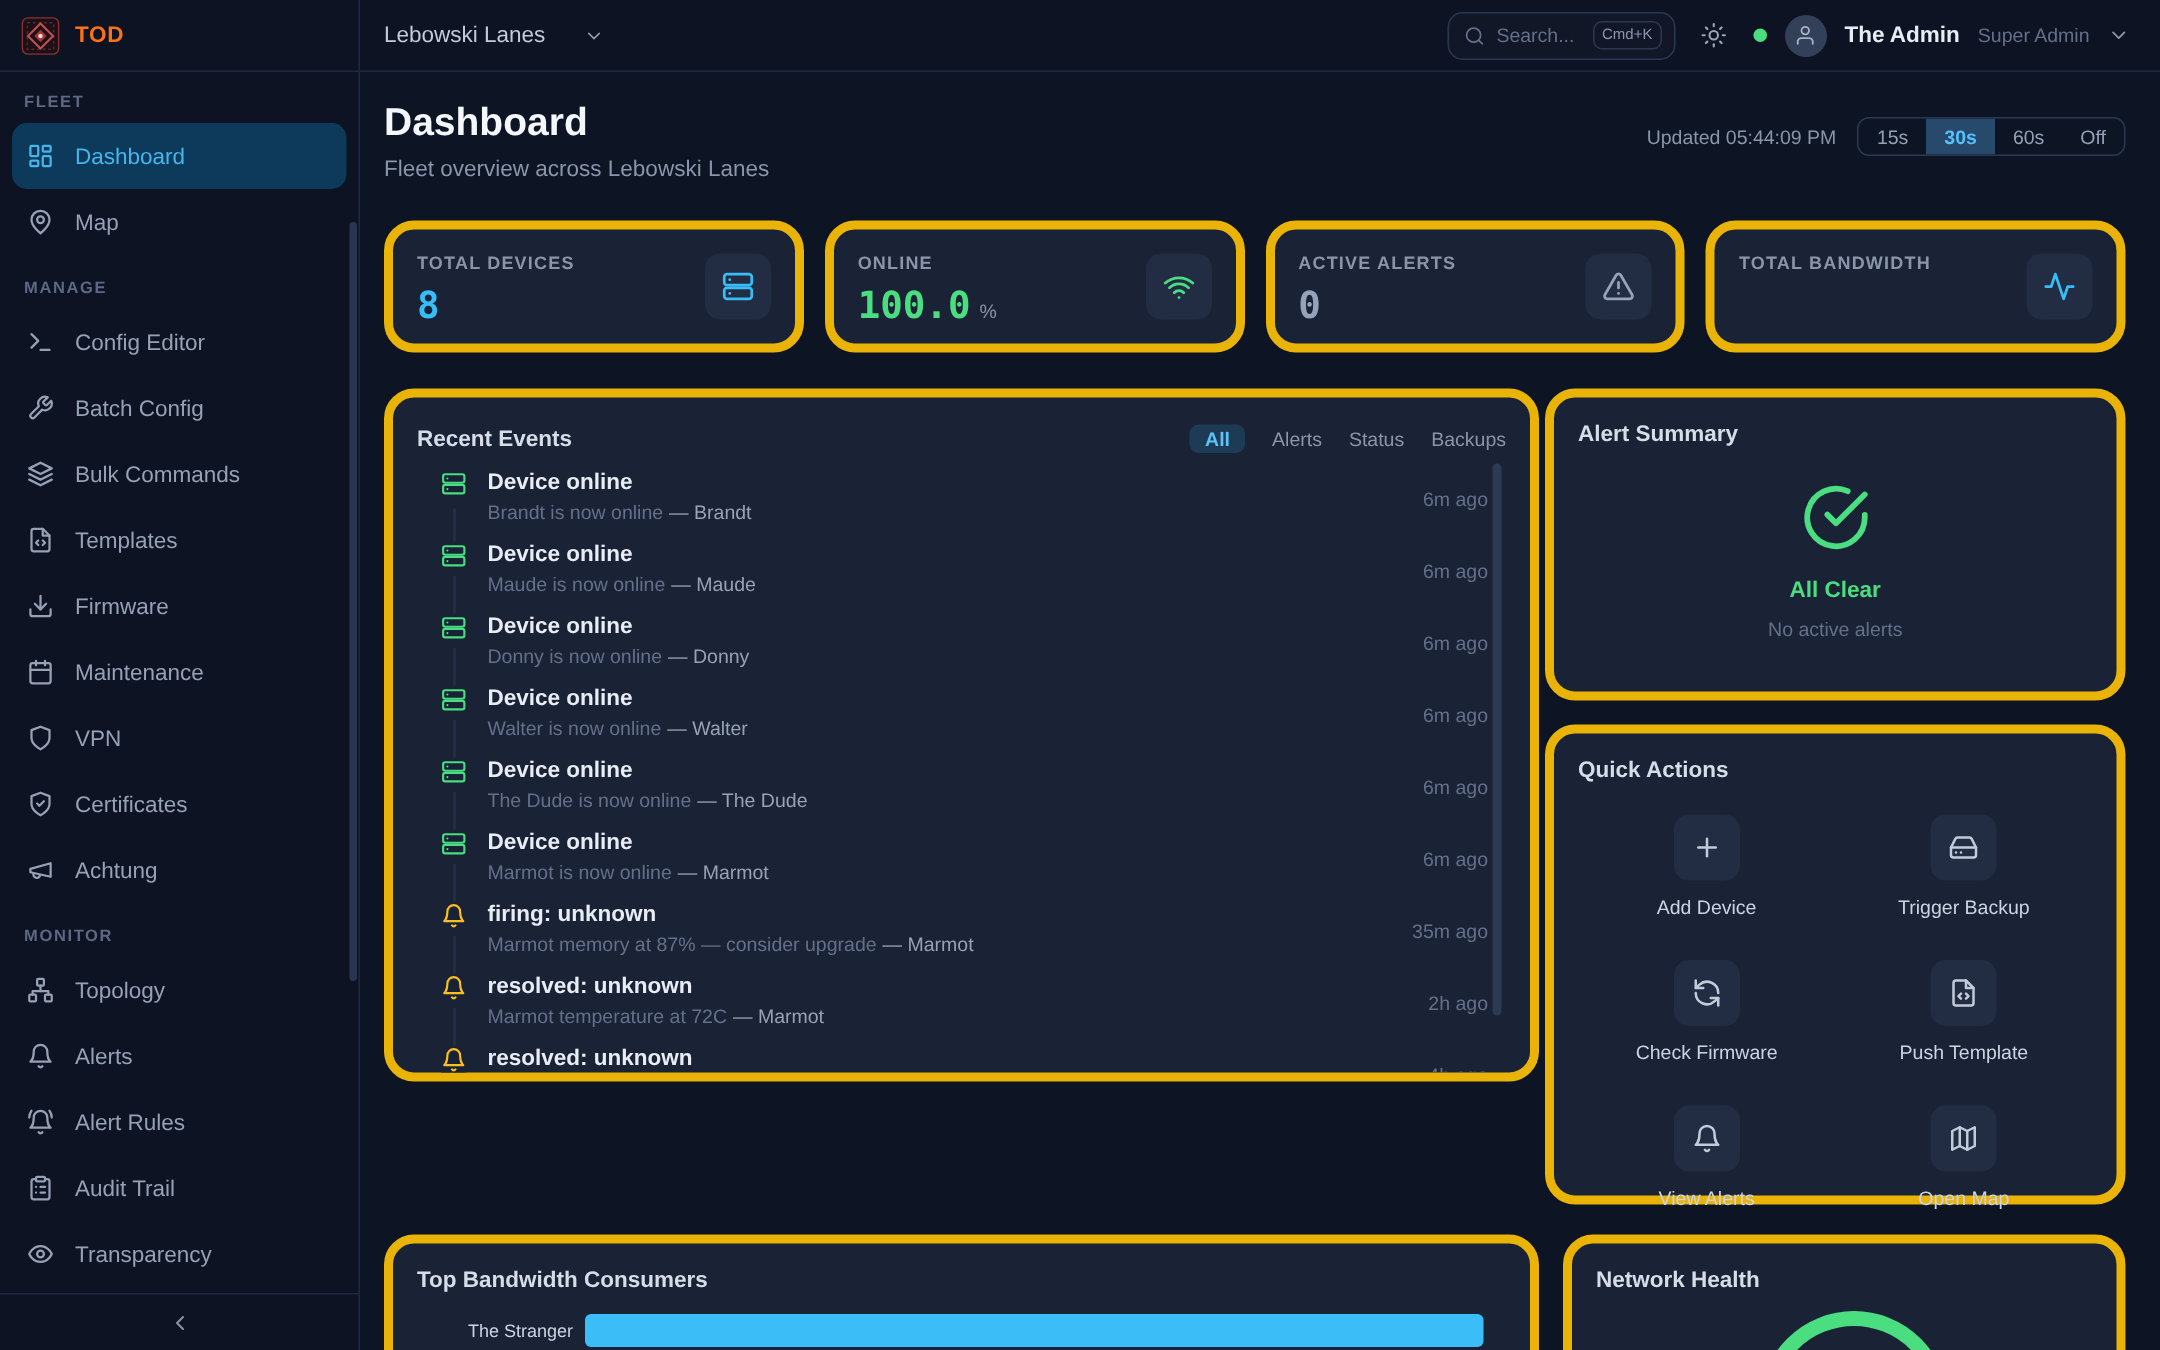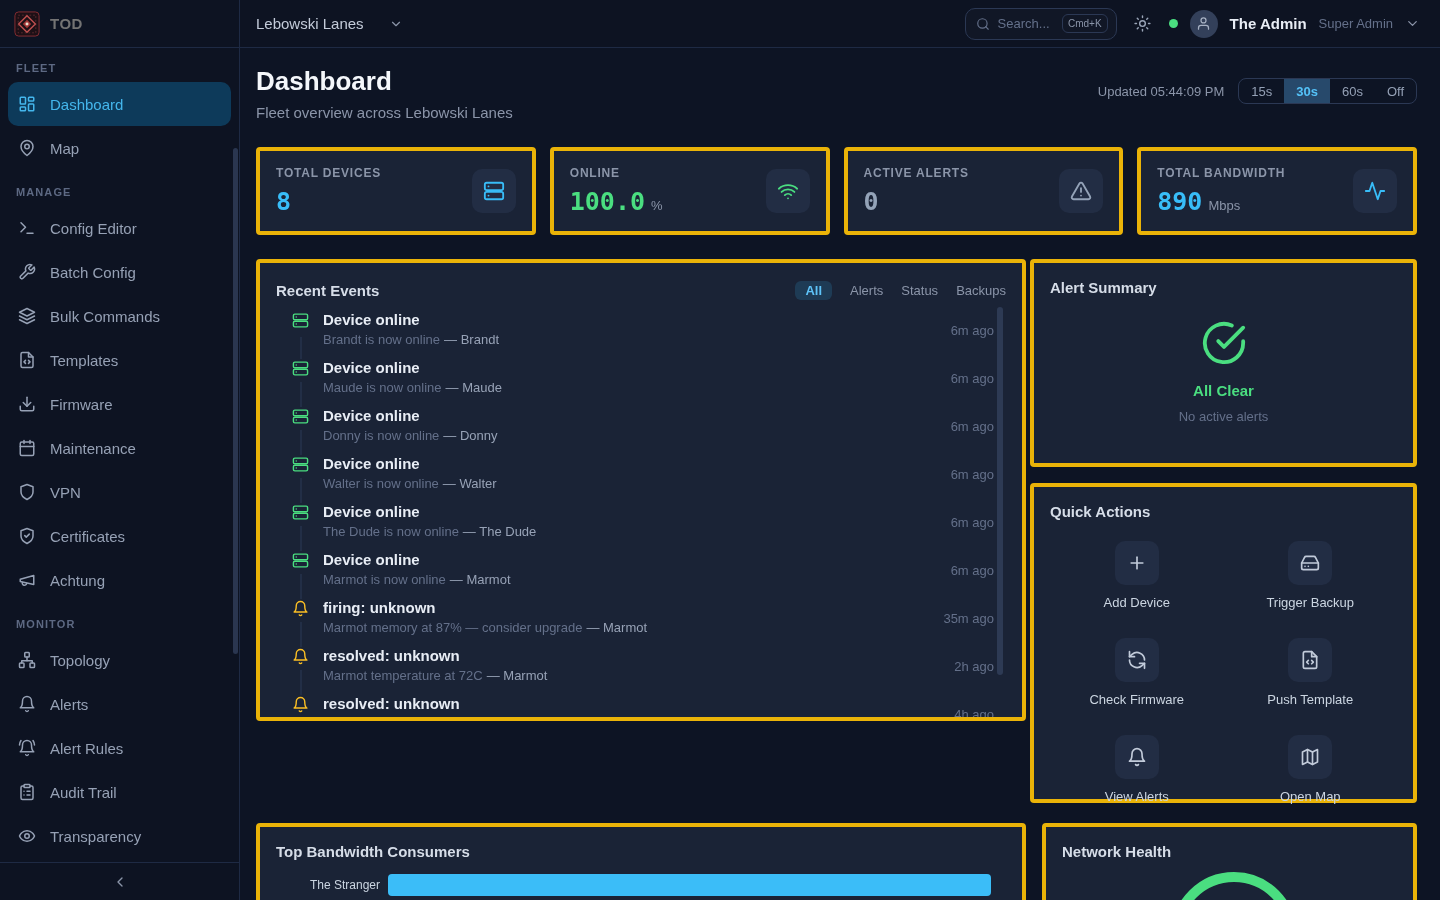--- a/index.html
+++ b/index.html
@@ -4,21 +4,21 @@
 <style>
   * { box-sizing: border-box; margin: 0; padding: 0; }
   html,body { width:1440px; height:900px; overflow:hidden; background:#0d1424;
     font-family:"Liberation Sans", sans-serif; color:#e8edf5; }
 
   
   .topbar { height:48px; display:flex; align-items:center; background:#0d1322;
     border-bottom:1px solid #1e2a44; }
   .brand { width:240px; height:100%; display:flex; align-items:center; gap:10px;
     padding:0 14px; border-right:1px solid #1e2a44; }
-  .brand-name { font-size:15px; font-weight:bold; letter-spacing:.5px; color:#737373; }
+  .brand-name { font-size:15px; font-weight:bold; letter-spacing:.5px; color:#f97316; }
   .org { display:flex; align-items:center; gap:25px; margin-left:16px; font-size:15px;
     color:#c3cbd9; cursor:pointer; }
   .org .ic { width:14px; height:14px; color:#8b95a9; }
   .topbar-right { margin-left:auto; display:flex; align-items:center; gap:12px; padding-right:20px; }
   .searchbox { display:flex; align-items:center; gap:8px; width:152px; height:32px;
     border:1px solid #2b3854; border-radius:10px; padding:0 8px 0 10px; background:rgba(255,255,255,.02); }
   .searchbox .ic { width:14px; height:14px; color:#64708a; flex:none; }
   .searchbox input { flex:1; min-width:0; background:transparent; border:none; outline:none;
     color:#aab4c6; font-size:13px; font-family:"Liberation Sans",sans-serif; }
   .searchbox input::placeholder { color:#64708a; }
@@ -60,21 +60,21 @@
   .head-right { display:flex; align-items:center; gap:14px; margin-top:12px; }
   .updated { font-size:13px; color:#8b95a9; }
   .segmented { display:flex; align-items:stretch; height:26px; border:1px solid #2b3854;
     border-radius:8px; overflow:hidden; }
   .seg-btn { padding:0 12px; display:flex; align-items:center; font-size:13px;
     color:#94a0b5; cursor:pointer; }
   .seg-btn.active { background:#27496b; color:#54c2f8; font-weight:600; }
 
   
   .stats { display:grid; grid-template-columns:repeat(4,1fr); gap:14px; margin-top:26px; }
-  .card { background:#1a2336; border:4px solid #eab308; border-radius:4px; }
+  .card { background:#1a2336; border:6px solid #eab308; border-radius:20px; }
   .stat-card { position:relative; height:88px; padding:15px 16px; }
   .stat-label { font-size:12px; font-weight:600; letter-spacing:.8px; color:#8b95a9; }
   .stat-value-row { margin-top:7px; display:flex; align-items:baseline; gap:6px; }
   .stat-value { font-family:"DejaVu Sans Mono", monospace; font-weight:700; font-size:25px; }
   .stat-unit { font-size:13px; color:#8b95a9; }
   .stat-tile { position:absolute; right:16px; top:50%; transform:translateY(-50%);
     width:44px; height:44px; border-radius:10px; background:#222d44; display:grid; place-items:center; }
   .stat-tile .ic { width:22px; height:22px; }
 
   
@@ -441,24 +441,20 @@
               <svg viewBox="0 0 24 24" fill="none" stroke="currentColor" stroke-width="2" stroke-linecap="round" stroke-linejoin="round">
                 <path d="m10.29 3.86-8.18 14.14a2 2 0 0 0 1.73 3h16.32a2 2 0 0 0 1.73-3L13.71 3.86a2 2 0 0 0-3.42 0z"></path>
                 <line x1="12" y1="9" x2="12" y2="13"></line>
                 <line x1="12" y1="17" x2="12.01" y2="17"></line>
               </svg>
             </span>
           </div>
         </article>
         <article class="card stat-card">
           <div class="stat-label">TOTAL BANDWIDTH</div>
-          <div class="stat-value-row">
-            <span class="stat-value" style="color: rgb(56, 189, 248);">890</span>
-            <span class="stat-unit">Mbps</span>
-          </div>
           <div class="stat-tile">
             <span class="ic" style="color: rgb(56, 189, 248); width: 22px; height: 22px;">
               <svg viewBox="0 0 24 24" fill="none" stroke="currentColor" stroke-width="2" stroke-linecap="round" stroke-linejoin="round">
                 <polyline points="22 12 18 12 15 21 9 3 6 12 2 12"></polyline>
               </svg>
             </span>
           </div>
         </article>
       </section>
 

